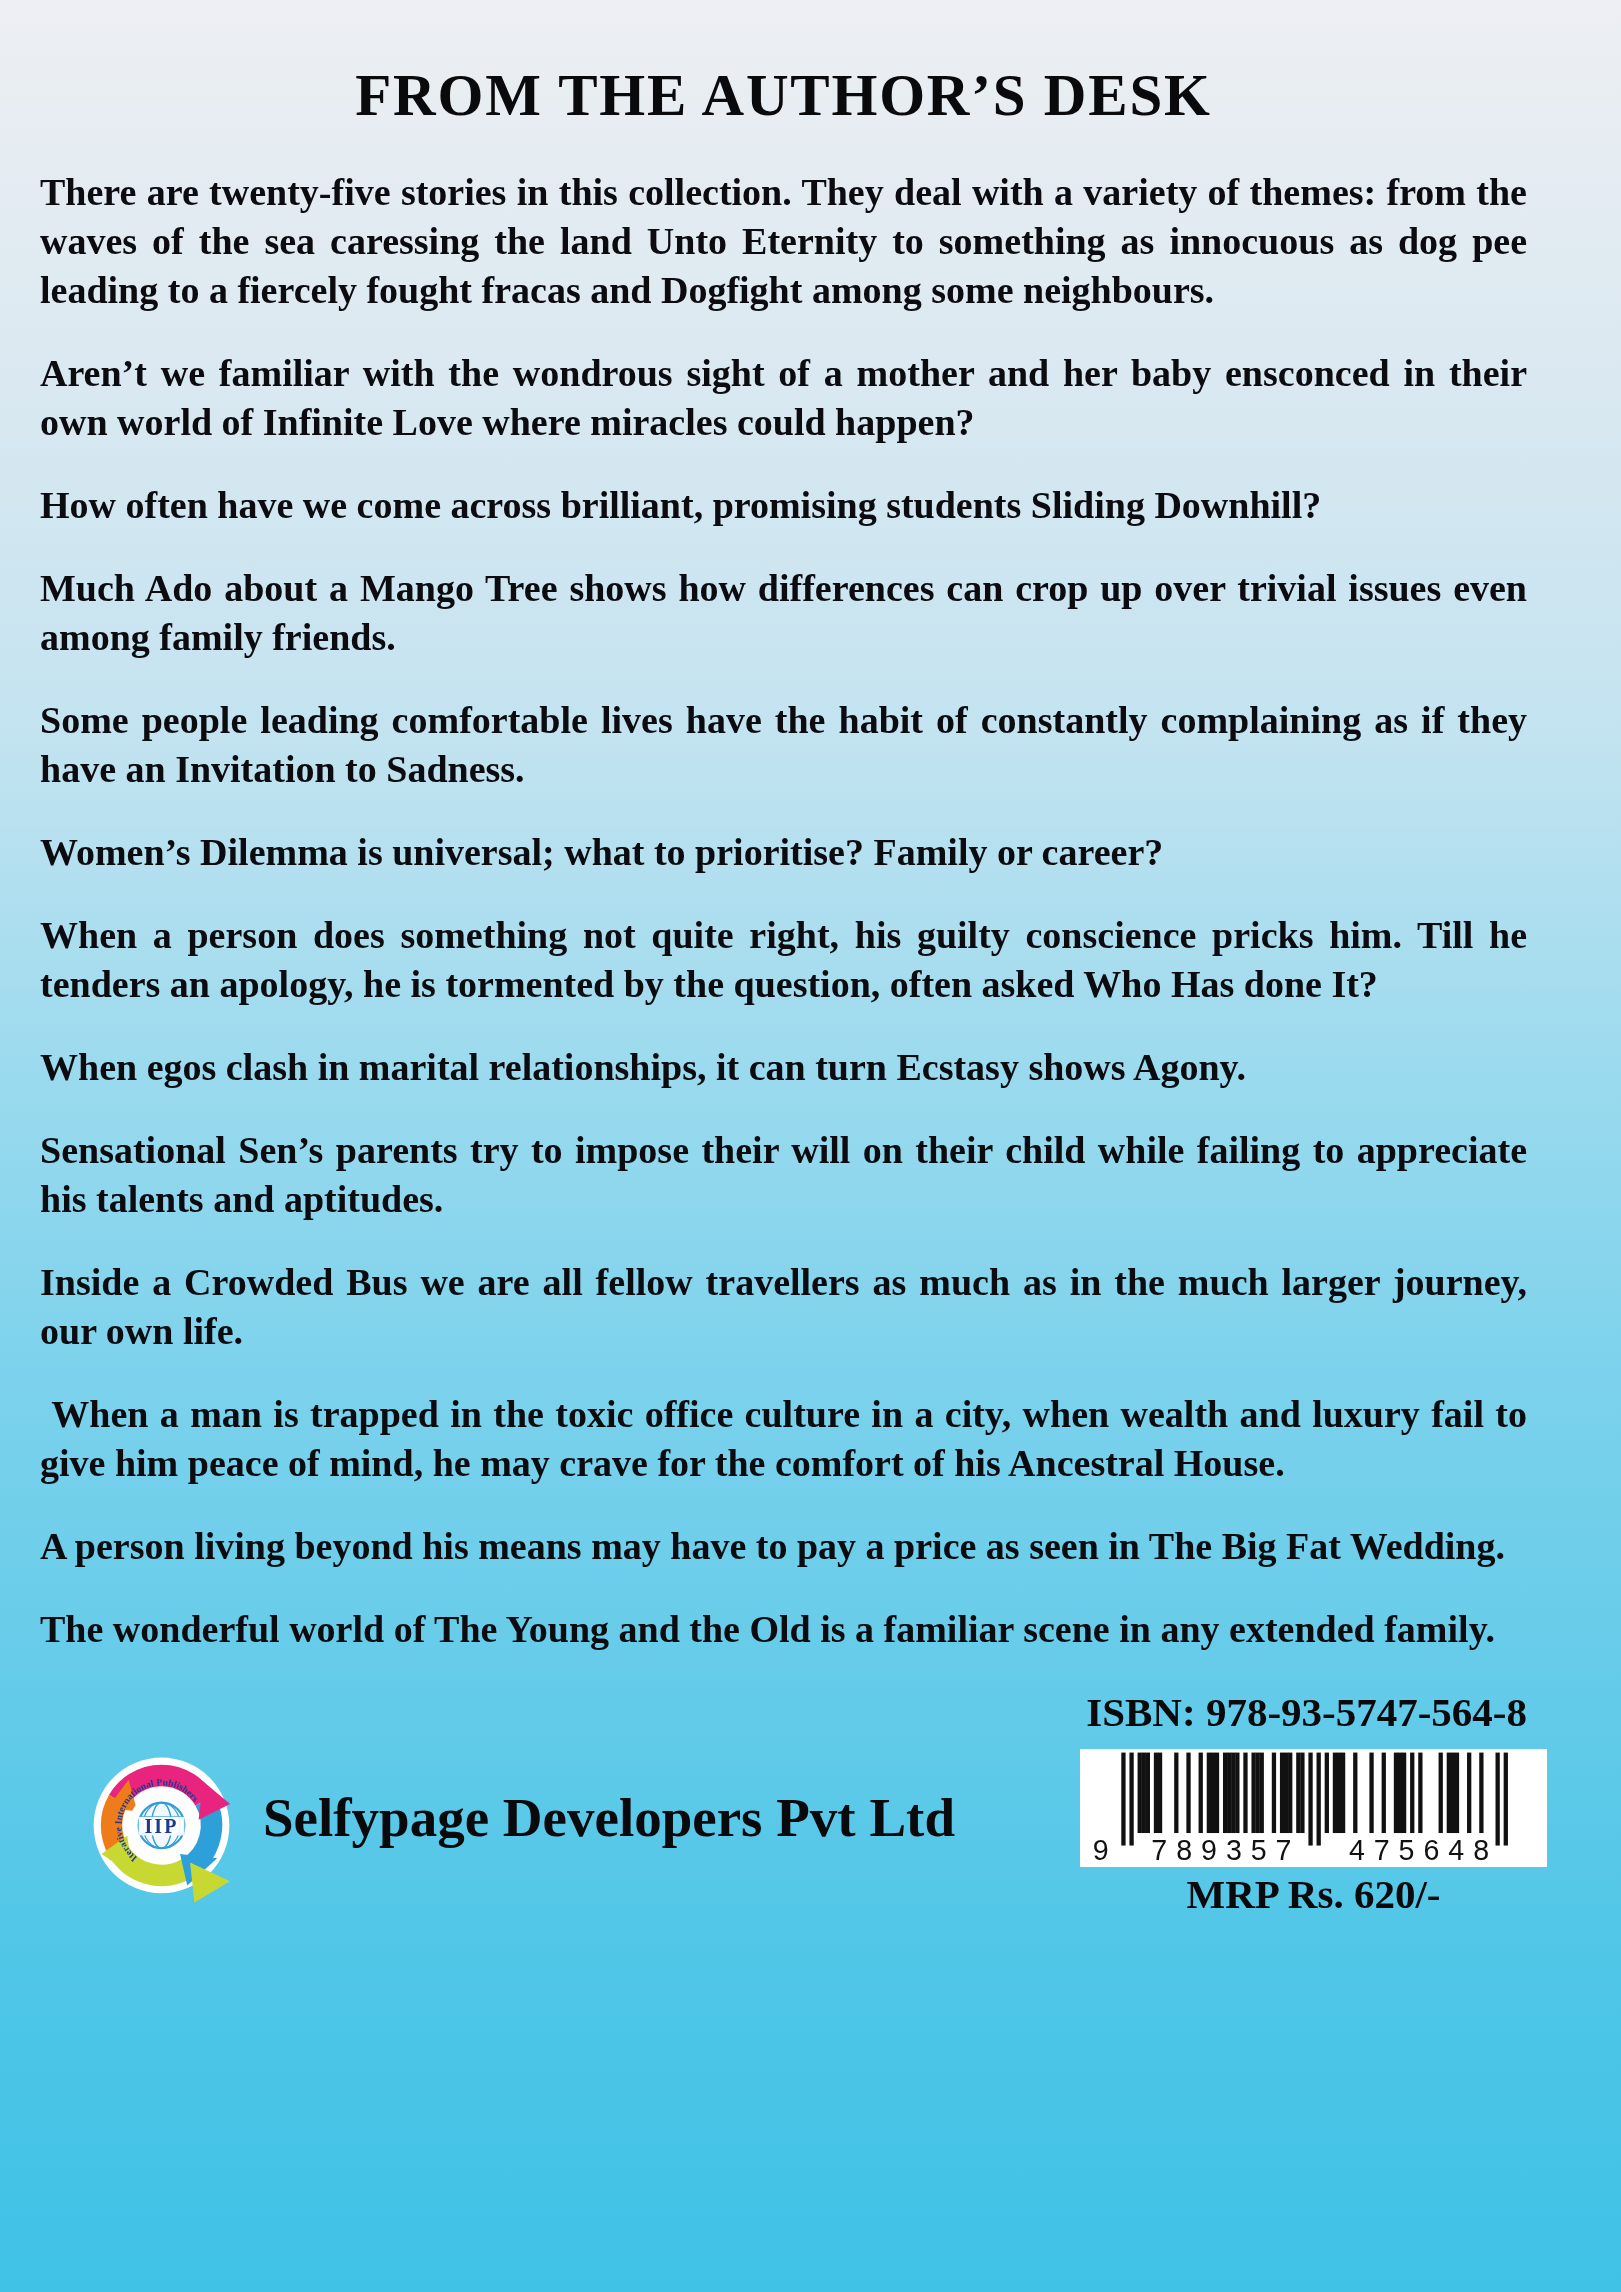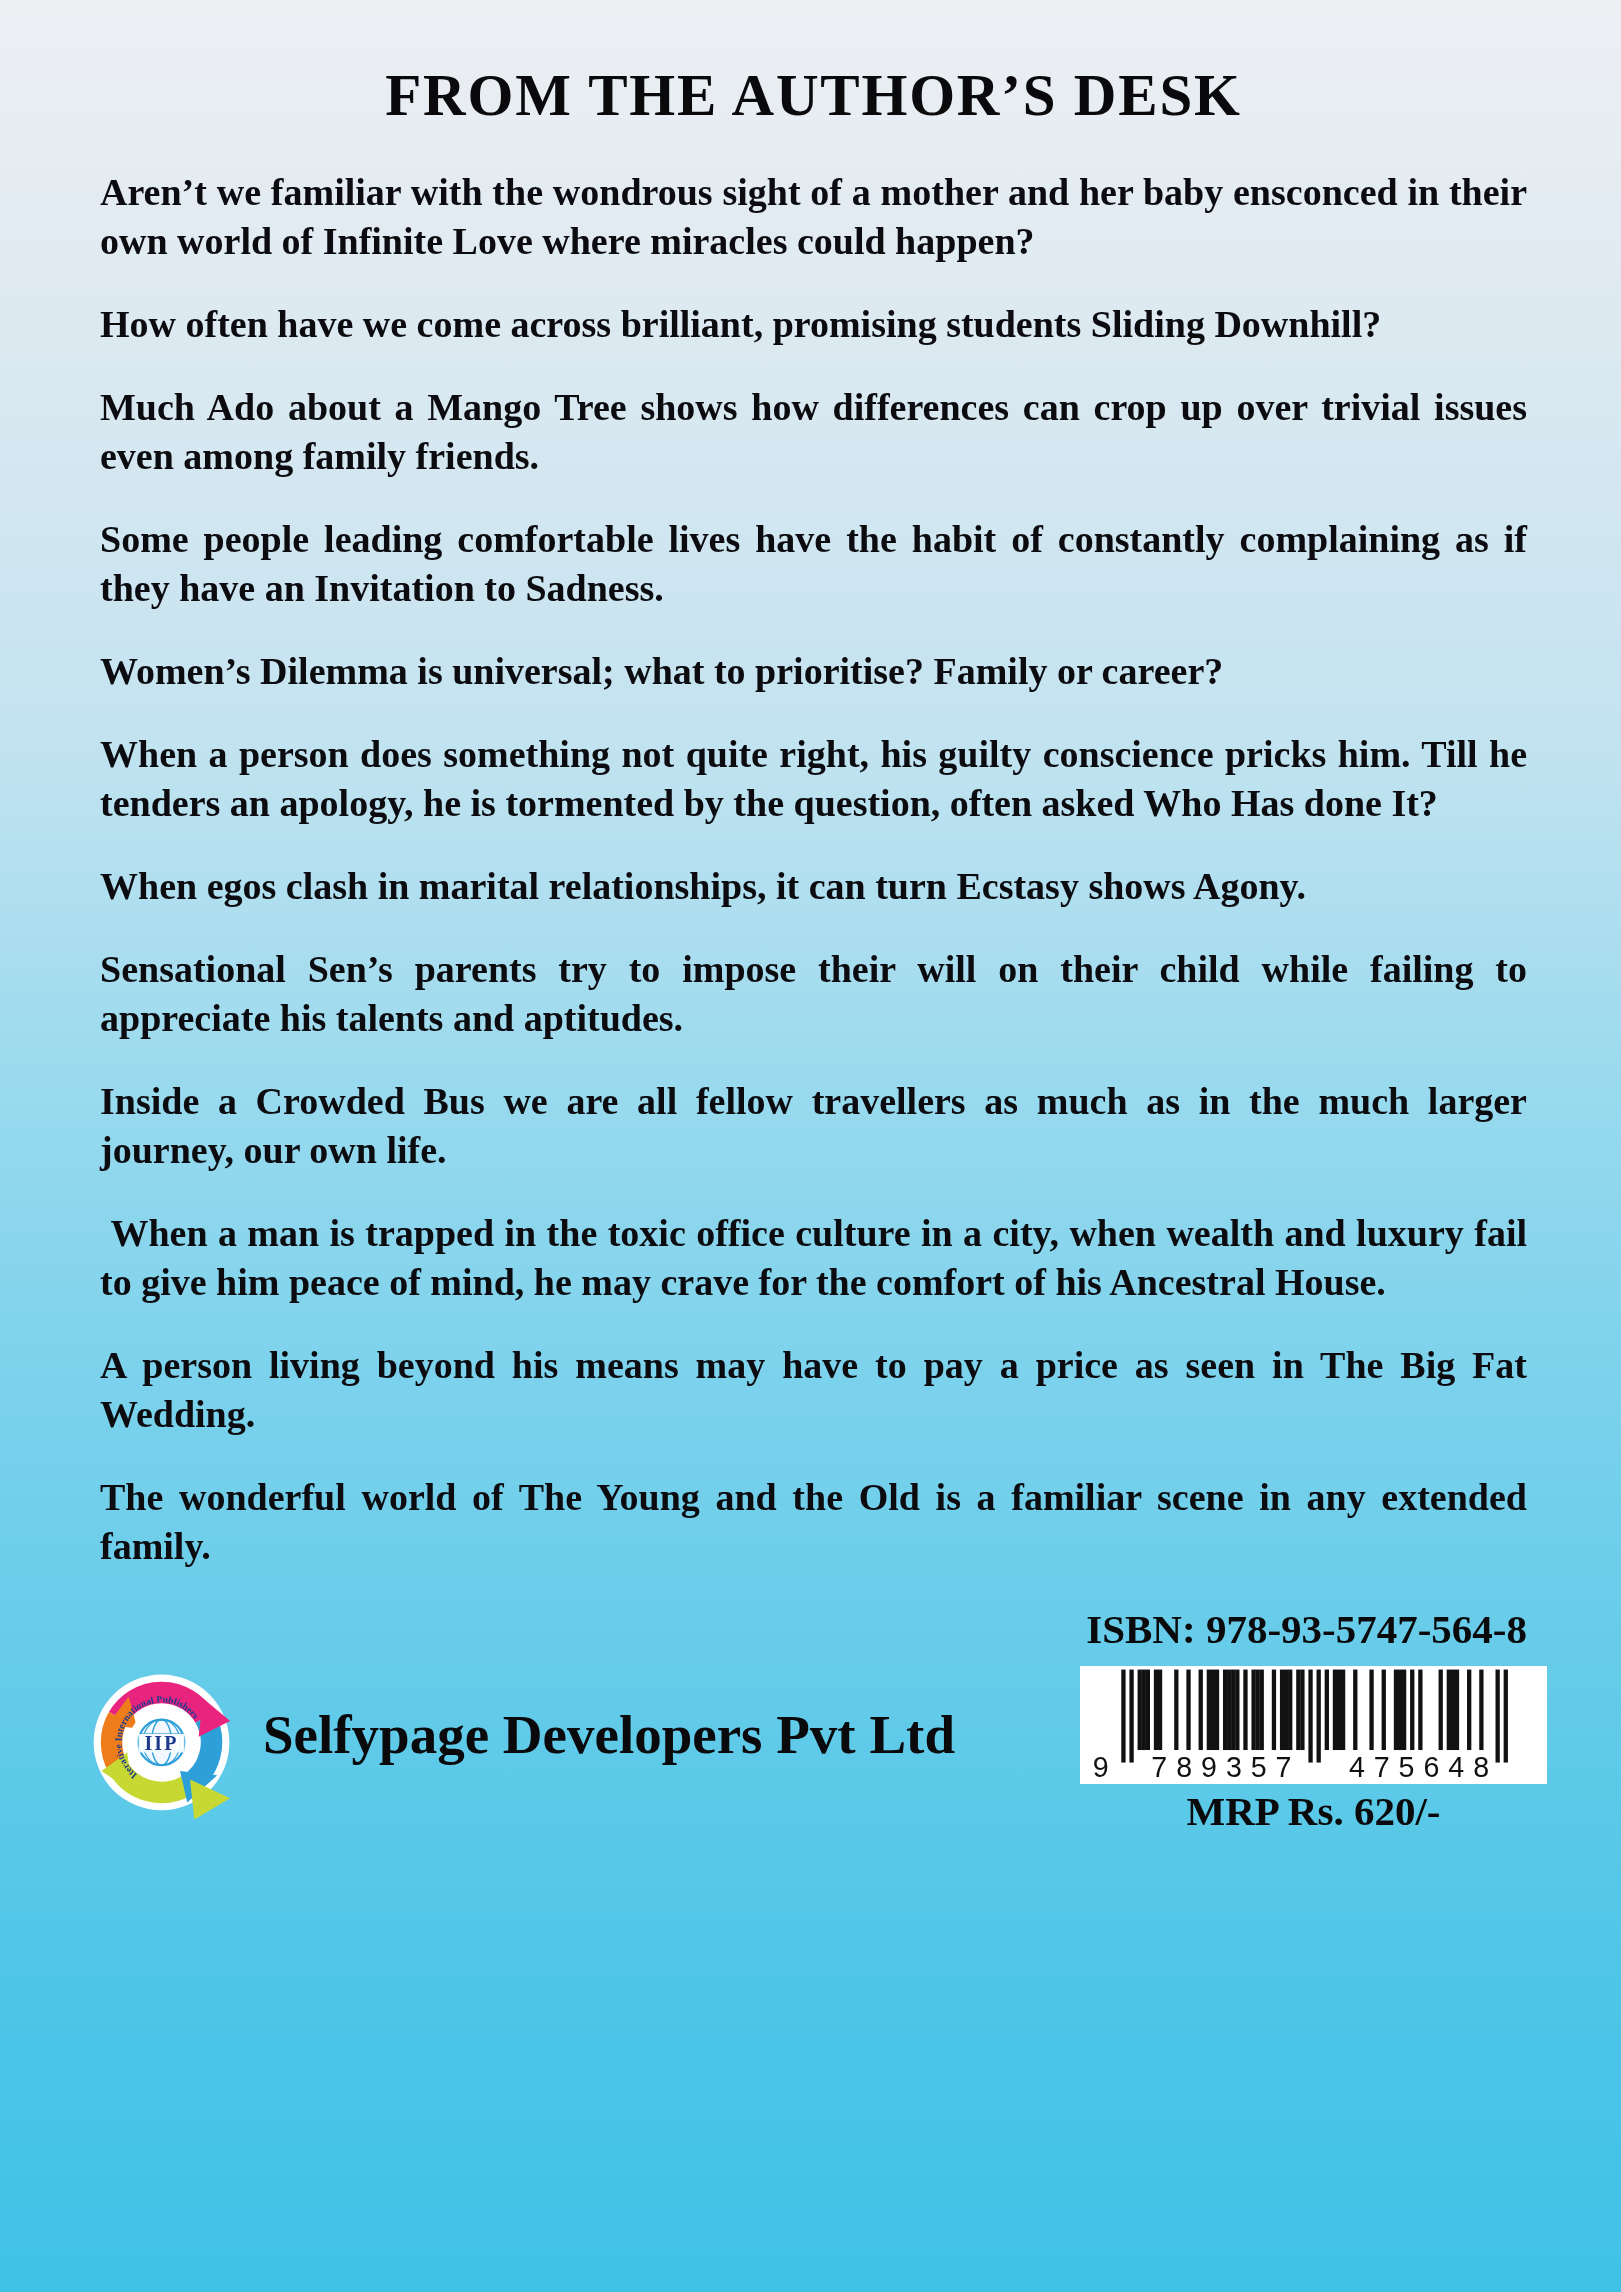--- a/index.html
+++ b/index.html
@@ -1,21 +1,21 @@
 <!DOCTYPE html>
 <html style="font-size:14.3px"><head>
 <meta charset="utf-8">
 <style>
   html,body{margin:0;padding:0;}
   body{width:1621px;height:2293px;font-family:"Liberation Serif",serif;}
   .cover{
     position:relative;width:1621px;height:2293px;overflow:hidden;color:#0b0b0f;
     background:linear-gradient(180deg,#edeff3 0%,#dce9f1 15%,#c3e3f0 32%,#9adaee 47%,#7cd2ec 60%,#63cbe9 74%,#4cc5e7 88%,#3fc2e6 100%);
   }
-  .content{padding:61px 94px 0 100px;}
+  .content{padding:61px 94px 0 40px;}
   .title{
     text-align:center;font-weight:700;font-size:59px;letter-spacing:1.8px;
     margin:0 0 38px 0;color:#0a0a0d;
   }
   .body-text p{
     font-size:38px;line-height:49px;font-weight:700;text-align:justify;
     margin:0 0 34px 0;color:#0c0c10;
   }
   .isbn-row{
     text-align:right;font-weight:700;font-size:41px;margin:5.4px 0 9px 0;color:#0a0a0d;
@@ -35,20 +35,21 @@
 </style>
 </head>
 <body>
 
 <div class="cover">
   <div class="content">
 
     <h1 class="title">FROM THE AUTHOR’S DESK</h1>
 
     <div class="body-text">
+      <p>There are twenty-five stories in this collection. They deal with a variety of themes: from the waves of the sea caressing the land Unto Eternity to something as innocuous as dog pee leading to a fiercely fought fracas and Dogfight among some neighbours.</p>
       <p>Aren’t we familiar with the wondrous sight of a mother and her baby ensconced in their own world of Infinite Love where miracles could happen?</p>
       <p>How often have we come across brilliant, promising students Sliding Downhill?</p>
       <p>Much Ado about a Mango Tree shows how differences can crop up over trivial issues even among family friends.</p>
       <p>Some people leading comfortable lives have the habit of constantly complaining as if they have an Invitation to Sadness.</p>
       <p>Women’s Dilemma is universal; what to prioritise? Family or career?</p>
       <p>When a person does something not quite right, his guilty conscience pricks him. Till he tenders an apology, he is tormented by the question, often asked Who Has done It?</p>
       <p>When egos clash in marital relationships, it can turn Ecstasy shows Agony.</p>
       <p>Sensational Sen’s parents try to impose their will on their child while failing to appreciate his talents and aptitudes.</p>
       <p>Inside a Crowded Bus we are all fellow travellers as much as in the much larger journey, our own life.</p>
       <p>&nbsp;When a man is trapped in the toxic office culture in a city, when wealth and luxury fail to give him peace of mind, he may crave for the comfort of his Ancestral House.</p>

